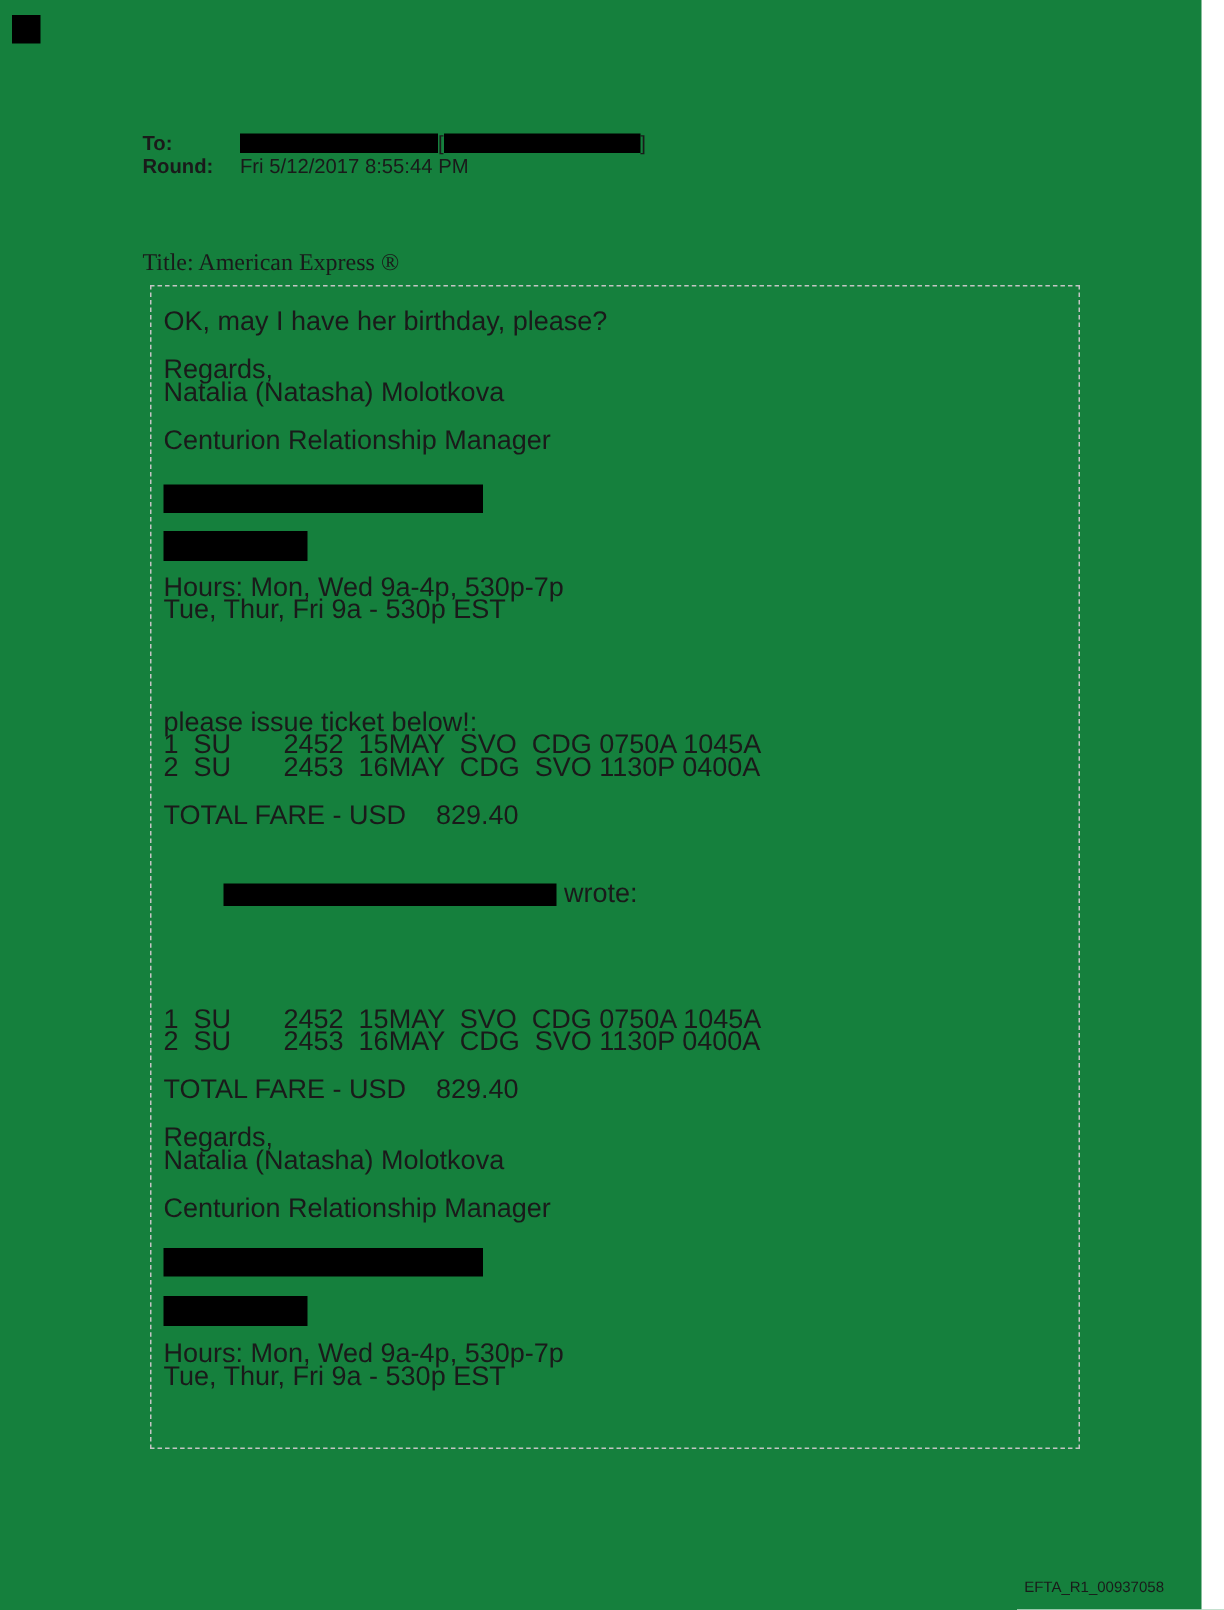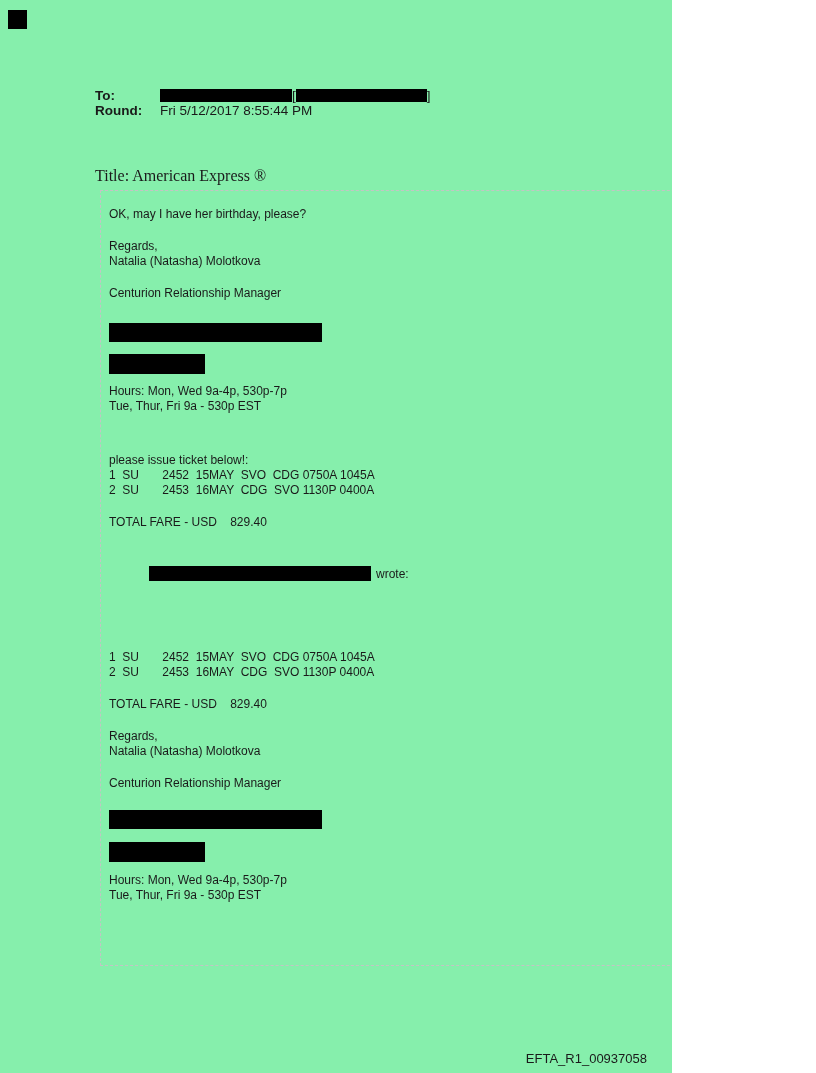--- a/index.html
+++ b/index.html
@@ -3,23 +3,23 @@
 <meta charset="utf-8">
 <style>
   * { margin: 0; padding: 0; box-sizing: border-box; }
   html, body { background: #ffffff; }
   body {
     font-family: "Liberation Sans", "DejaVu Sans", sans-serif;
     color: #1a1a1a;
   }
   .page {
     position: relative;
-    width: 672px;
+    width: 801px;
     height: 1073px;
-    background: #86efac;
+    background: #15803d;
     overflow: hidden;
   }
 
   
   .corner-mark {
     position: absolute;
     left: 8px;
     top: 10px;
     width: 19px;
     height: 19px;
@@ -63,34 +63,34 @@
 
   
   .email-box {
     position: absolute;
     left: 100px;
     top: 190px;
     width: 620px;
     height: 776px;
     border: 1px dashed #c4c4c4;
     padding: 0 8px;
-    font-size: 12px;
+    font-size: 18px;
     line-height: 15px;
     overflow: hidden;
   }
   .line { white-space: nowrap; }
   .pre  { white-space: pre; }
 
   .b-opening   { margin-top: 16px; }
   .b-sig1      { margin-top: 17px; }
   .b-role1     { margin-top: 17px; }
   .bar-sig-a   { margin-top: 22px; width: 213px; height: 19px; background: #000; }
   .bar-sig-b   { margin-top: 12px; width: 96px;  height: 20px; background: #000; }
   .b-hours1    { margin-top: 10px; }
-  .b-issue     { margin-top: 39px; }
+  .b-issue     { margin-top: 60px; }
   .b-total1    { margin-top: 17px; }
 
   .b-quote-head { margin-top: 36px; margin-left: 40px; }
   .q-attrib-underline { text-decoration: underline; }
   .q-wrote-row { line-height: 16px; }
   .q-bar {
     display: inline-block;
     width: 222px;
     height: 15px;
     background: #000000;
@@ -104,21 +104,21 @@
   .b-role2     { margin-top: 17px; }
   .bar-sig-c   { margin-top: 19px; width: 213px; height: 19px; background: #000; }
   .bar-sig-d   { margin-top: 13px; width: 96px;  height: 20px; background: #000; }
   .b-hours2    { margin-top: 11px; }
 
   
   .footer {
     position: absolute;
     right: 25px;
     top: 1051px;
-    font-size: 13px;
+    font-size: 10px;
     line-height: 16px;
     color: #1a1a1a;
   }
 </style>
 </head>
 <body>
 
 <div class="page">
 
   <div class="corner-mark"></div>

